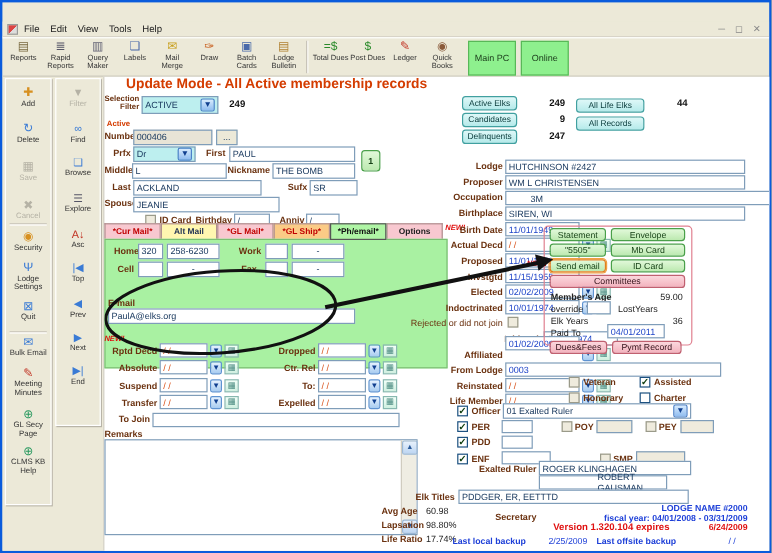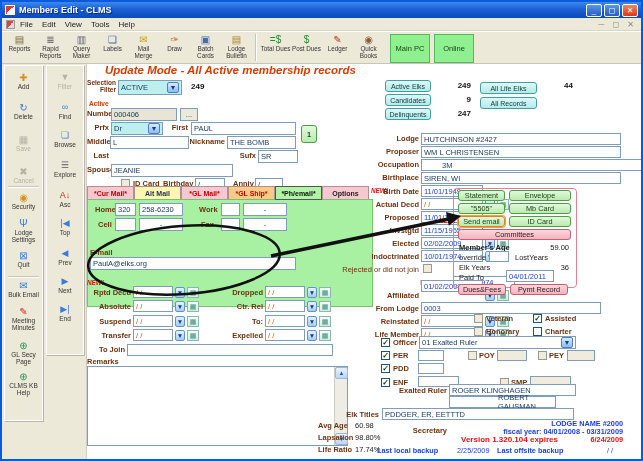--- a/index.html
+++ b/index.html
@@ -57,27 +57,20 @@
   .tab{position:absolute;top:0;height:13px;border:1px solid #B09090;border-bottom:none;font-size:7px;font-weight:bold;display:flex;align-items:center;justify-content:center;}
   .stat-lbl{position:absolute;font-size:7.5px;font-weight:bold;color:#6B3210;}
   .stat-val{position:absolute;font-size:7.5px;color:#222;}
   .bluetxt{position:absolute;font-size:7.3px;font-weight:bold;color:#1D3FD8;}
   .redtxt{position:absolute;font-size:8px;font-weight:bold;color:#E01010;}
 </style>
 </head>
 <body>
 
 <div id="window">
-  <div id="titlebar">
-    <span class="appicon"></span>
-    <span id="title">Members Edit - CLMS</span>
-    <span class="winbtn">_</span>
-    <span class="winbtn">◻</span>
-    <span class="winbtn close">✕</span>
-  </div>
 
   <div id="menubar">
     <span class="micon"></span>
 
     <span class="menu-item">File</span>
       <span class="menu-item">Edit</span>
       <span class="menu-item">View</span>
       <span class="menu-item">Tools</span>
       <span class="menu-item">Help</span>
       <span class="mdi">─ ◻ ✕</span>
@@ -219,21 +212,21 @@
           <div class="sicon" style="color: rgb(58, 123, 213); font-size: 9px;">▶</div>
           <div class="slabel">Next</div>
         </div>
         <div class="sbtn" style="top: 238px;">
           <div class="sicon" style="color: rgb(58, 123, 213); font-size: 9px;">▶|</div>
           <div class="slabel">End</div>
         </div>
       </div>
 
     <div id="form">
-      <div class="llbl" style="left:18px;top:2px;font-size:11.5px;font-style:italic;color:#D43C00;">Update Mode - All Active membership records</div>
+      <div class="llbl" style="left:18px;top:2px;font-size:11.5px;color:#D43C00;">Update Mode - All Active membership records</div>
 
       <div class="lbl" style="left:0;top:15px;width:29px;font-size:6.5px;line-height:7px;">Selection Filter</div>
       <div class="fld cyan" style="left:31px;top:16px;width:64px;height:15px;">
         <span>ACTIVE</span>
         <span class="ddarr">▼</span>
       </div>
       <div class="cnt" style="left:104px;top:18px;width:30px;text-align:left;">249</div>
 
       <div class="btn-cyn" style="left:298px;top:16px;width:46px;height:12px;">Active Elks</div>
       <div class="cnt" style="left:352px;top:17px;width:32px;">249</div>
@@ -258,20 +251,21 @@
       <div class="lbl" style="left:77px;top:59px;width:24px;">First</div>
       <div class="fld" style="left:104px;top:58px;width:105px;">PAUL</div>
       <div class="btn-grn" style="left:214px;top:61px;width:16px;height:18px;font-weight:bold;">1</div>
 
       <div class="lbl" style="left:0;top:73px;width:22px;">Middle</div>
       <div class="fld" style="left:23px;top:72px;width:79px;">L</div>
       <div class="lbl" style="left:100px;top:73px;width:38px;">Nickname</div>
       <div class="fld" style="left:140px;top:72px;width:69px;">THE BOMB</div>
 
       <div class="lbl" style="left:0;top:87px;width:22px;">Last</div>
+      <div class="fld" style="left:24px;top:86px;width:107px;">ACKLAND</div>
       <div class="lbl" style="left:148px;top:87px;width:21px;">Sufx</div>
       <div class="fld" style="left:171px;top:86px;width:40px;">SR</div>
 
       <div class="lbl" style="left:0;top:101px;width:22px;">Spouse</div>
       <div class="fld" style="left:24px;top:100px;width:122px;">JEANIE</div>
 
       <span class="cb dis" style="left:34px;top:115px;"></span>
       <div class="cblab" style="left:46px;top:115px;">ID Card</div>
       <div class="cblab" style="left:76px;top:115px;">Birthday</div>
       <div class="fld" style="left:108px;top:114px;width:30px;height:12px;">/</div>

